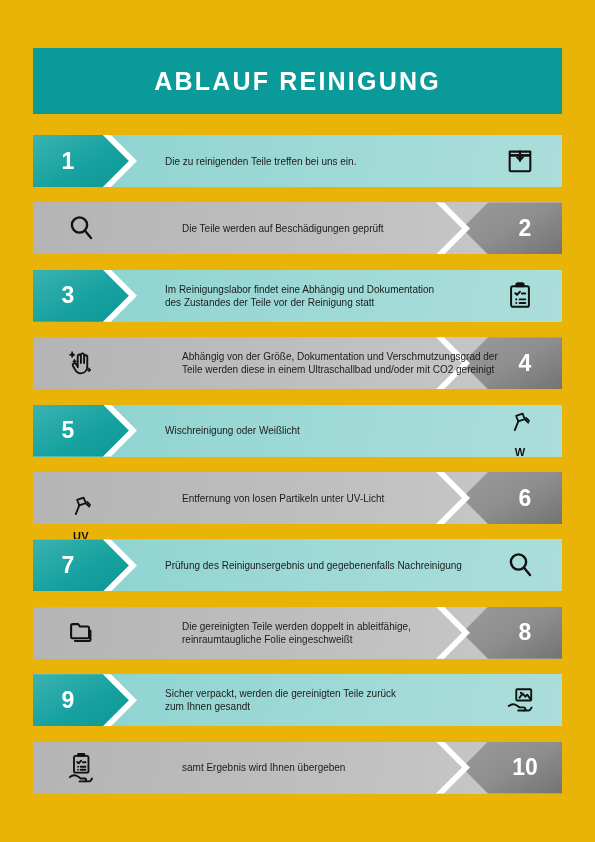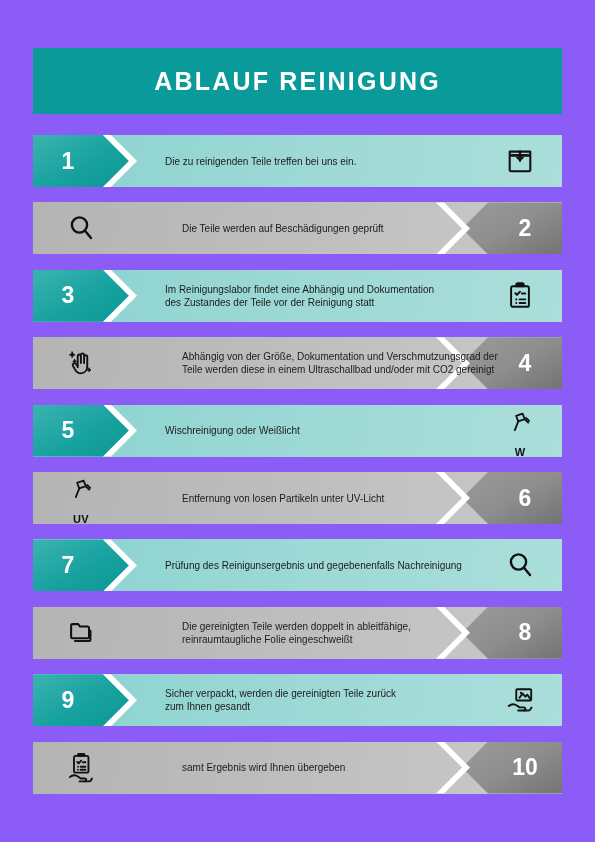--- a/index.html
+++ b/index.html
@@ -13,21 +13,21 @@
     position: relative;
     font-family: "Liberation Sans", sans-serif;
     overflow: hidden;
   }
 
   .page {
     position: absolute;
     left: 0; top: 0;
     width: 595px;
     height: 842px;
-    background: #8b5cf6;
+    background: #eab308;
   }
 
   
   .title-bar {
     position: absolute;
     left: 33px;
     top: 48px;
     width: 529px;
     height: 66px;
     background: #0b9a9a;
@@ -269,21 +269,21 @@
         <div class="row-text">
           <span>Wischreinigung oder Weißlicht</span>
         </div>
       </div>
       <div class="row gray" style="top: 472px;">
         <div class="row-body"></div>
         <div class="num-right">
           <div class="num-txt">6</div>
         </div>
         <div class="num-right-mask"></div>
-        <div class="icon-slot left" style="align-items: flex-start; padding-top: 6px;">
+        <div class="icon-slot left" style="align-items: flex-start; padding-top: 23px;">
           <svg width="26" height="26" viewBox="0 0 30 30" fill="none" stroke="#111" stroke-width="2.1" stroke-linejoin="round" stroke-linecap="round">
       <path d="M9 22 L13 12"></path>
       <path d="M13 12 L10.5 5.5 L18 3 L20.5 9.5 Z"></path>
       <path d="M20.5 9.5 L24.5 13.5"></path>
       <path d="M22 8 L25.5 11.5"></path>
     </svg>
           <div class="icon-lbl">UV</div>
         </div>
         <div class="row-text">
           <span>Entfernung von losen Partikeln unter UV-Licht</span>

